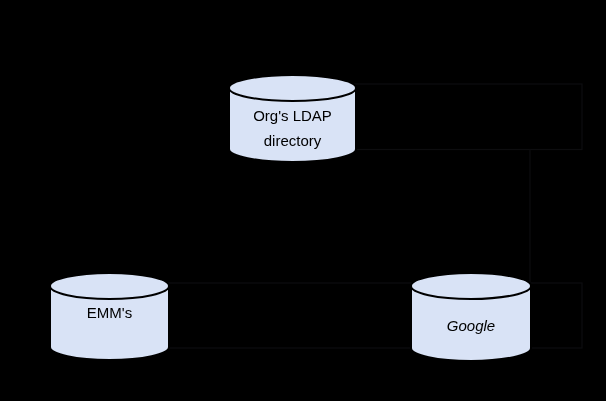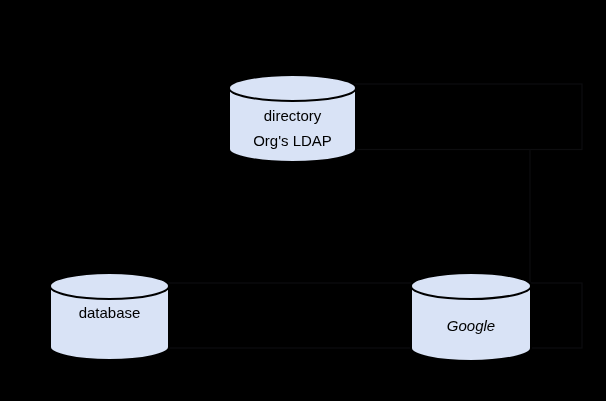--- a/index.html
+++ b/index.html
@@ -72,25 +72,25 @@
       <path d="M50,286 A59.5,13 0 0 0 169,286" fill="none" stroke="#000000" stroke-width="2"></path>
     </g>
 
     <g>
       <path d="M411,286 L411,348 A60,13 0 0 0 531,348 L531,286 A60,13 0 0 0 411,286 Z" stroke="#000000" stroke-width="2" fill="#d9e3f6"></path>
       <path d="M411,286 A60,13 0 0 0 531,286" fill="none" stroke="#000000" stroke-width="2"></path>
     </g>
   </svg>
 
   <div class="node-label" id="ldap-label">
+    <div>Org's LDAP</div>
     <div>directory</div>
-    <div>Org's LDAP</div>
   </div>
 
   <div class="node-label" id="emm-label">
-    <div>database</div>
+    <div>EMM's</div>
   </div>
 
   <div class="node-label" id="google-label">
     <div>Google</div>
   </div>
 
 </div>
 
 </body></html>

